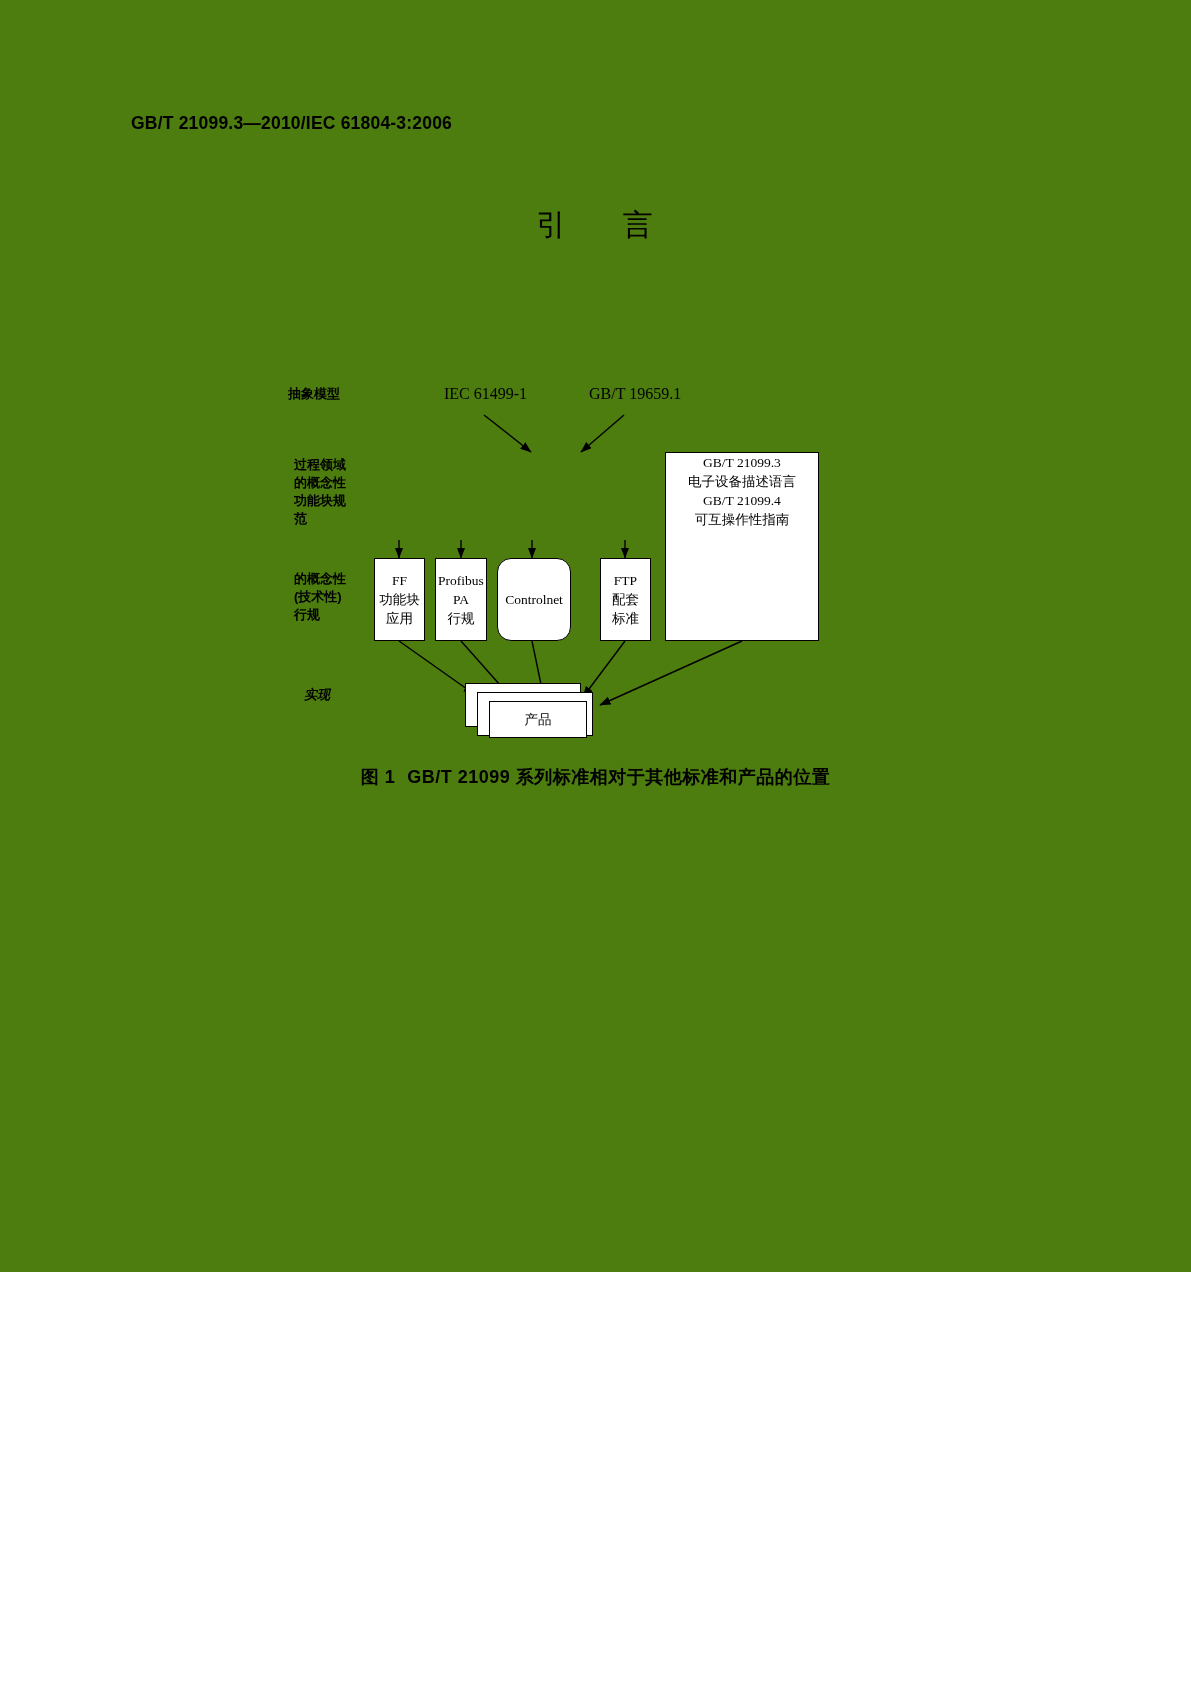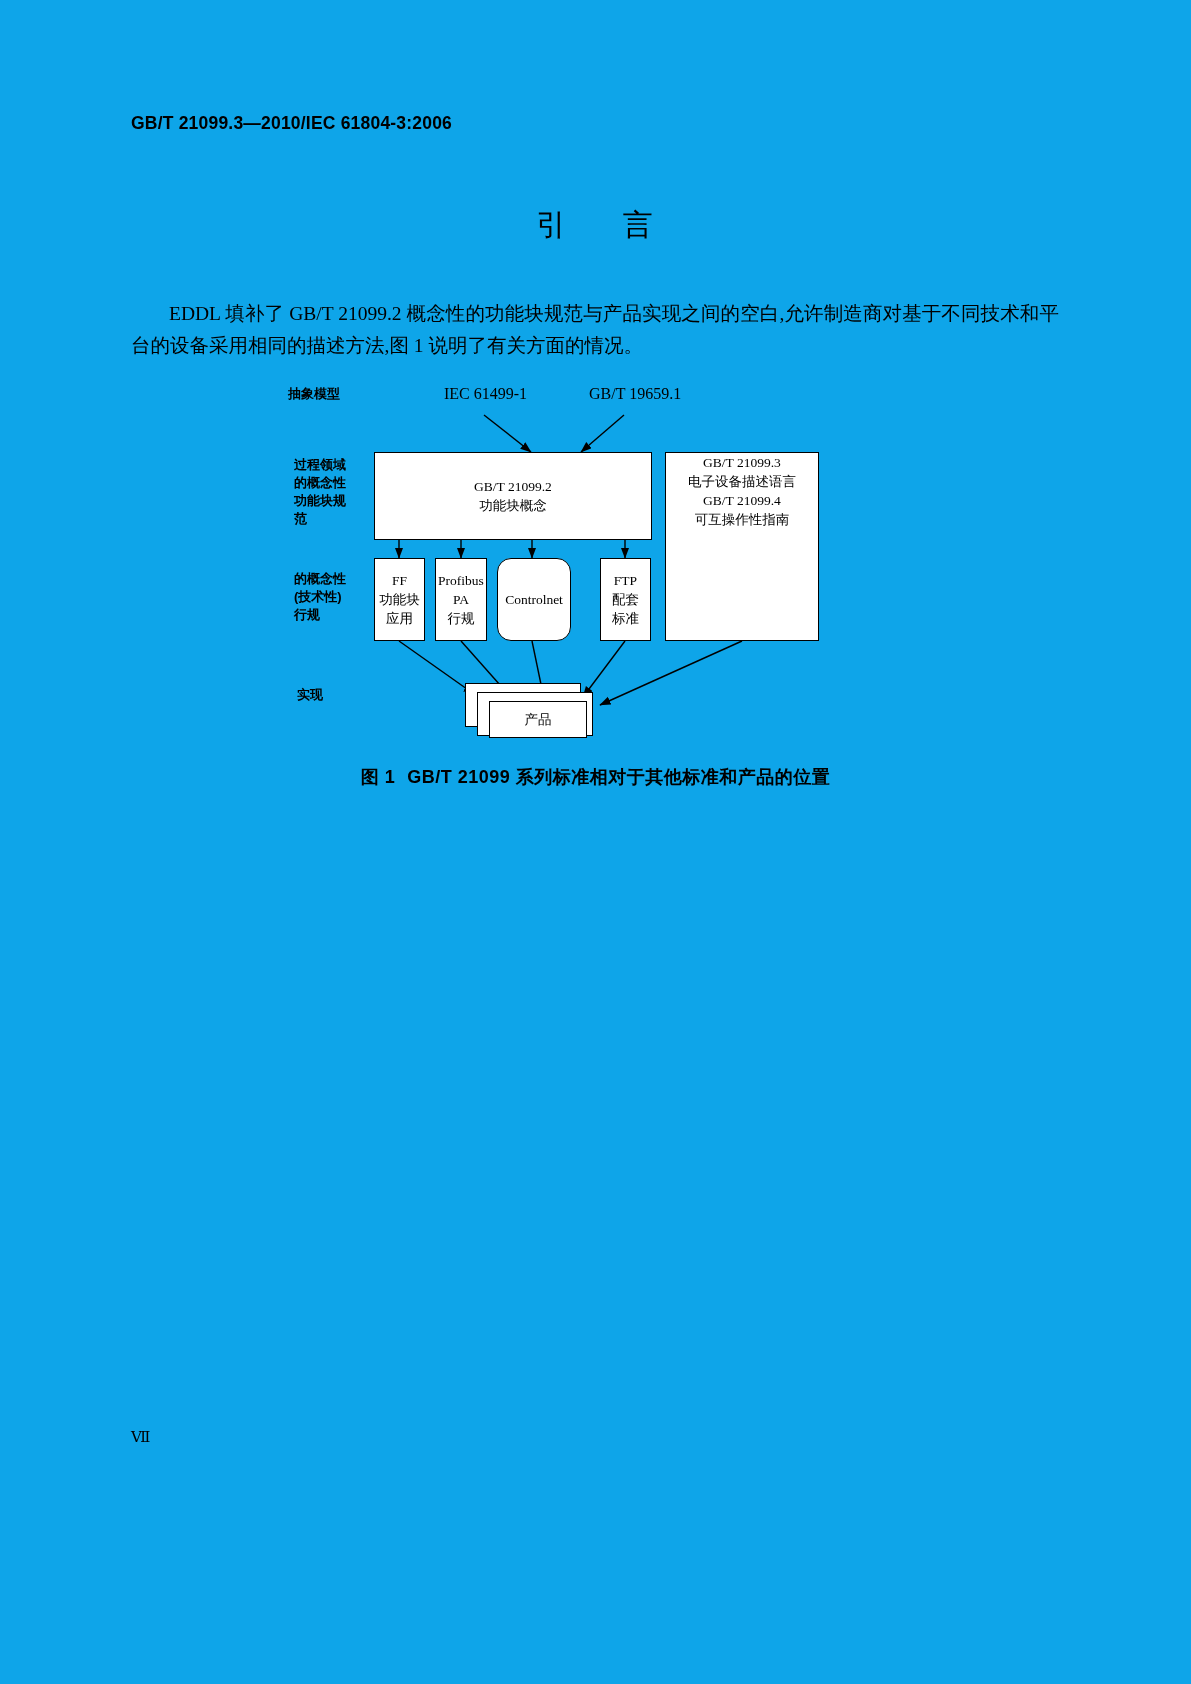--- a/index.html
+++ b/index.html
@@ -3,22 +3,22 @@
 <meta charset="utf-8">
 <style>
   html, body {
     margin: 0;
     padding: 0;
     background: #ffffff;
   }
   .page {
     position: relative;
     width: 1191px;
-    height: 1684px;
-    background: #0ea5e9;
+    height: 1272px;
+    background: #4d7c0f;
     font-family: "Liberation Serif", "DejaVu Serif", serif;
     color: #000000;
     overflow: hidden;
   }
 
   
   .doc-header {
     position: absolute;
     left: 131px;
     top: 113px;
@@ -138,23 +138,20 @@
 <div class="page">
 
   <div class="doc-header">GB/T 21099.3—2010/IEC 61804-3:2006</div>
 
   <div class="doc-title">
     <span>引</span>
     <span class="gapchar"></span>
     <span>言</span>
   </div>
 
-  <div class="body-para">
-    <span class="indent"></span><span>EDDL 填补了 GB/T 21099.2 概念性的功能块规范与产品实现之间的空白,允许制造商对基于不</span><span>同技术和平台的设备采用相同的描述方法,图 1 说明了有关方面的情况。</span>
-  </div>
 
   <div class="figure">
 
     <svg class="connectors" viewBox="0 0 1191 1684">
       <defs>
         <marker id="arrow" markerWidth="9" markerHeight="9" refX="7.5" refY="3" orient="auto" markerUnits="strokeWidth">
           <path d="M0,0 L8,3 L0,6 z" fill="#000"></path>
         </marker>
       </defs>
       <g stroke="#000" stroke-width="1.4" fill="none" marker-end="url(#arrow)">
@@ -181,26 +178,22 @@
     <div class="fig-text" style="left:444px; top:384px; width:110px; text-align:left;">IEC 61499-1</div>
     <div class="fig-text" style="left:589px; top:384px; width:120px; text-align:left;">GB/T 19659.1</div>
 
     <div class="fig-label" style="left:294px; top:456px; width:80px;">过程领域
 的概念性
 功能块规
 范</div>
     <div class="fig-label" style="left:294px; top:570px; width:80px;">的概念性
 (技术性)
 行规</div>
-    <div class="fig-label" style="left:297px; top:686px; width:80px;">实现</div>
-
-    <div class="box" style="left:374px; top:452px; width:278px; height:88px;">
-      <span class="box-text">GB/T 21099.2
-功能块概念</span>
-    </div>
+    <div class="fig-label" style="left:304px; top:686px; width:80px;font-style:italic;">实现</div>
+
 
     <div class="box" style="left:374px; top:558px; width:51px; height:83px;">
       <span class="box-text">FF
 功能块
 应用</span>
     </div>
     <div class="box" style="left:435px; top:558px; width:52px; height:83px;">
       <span class="box-text">Profibus
 PA
 行规</span>

